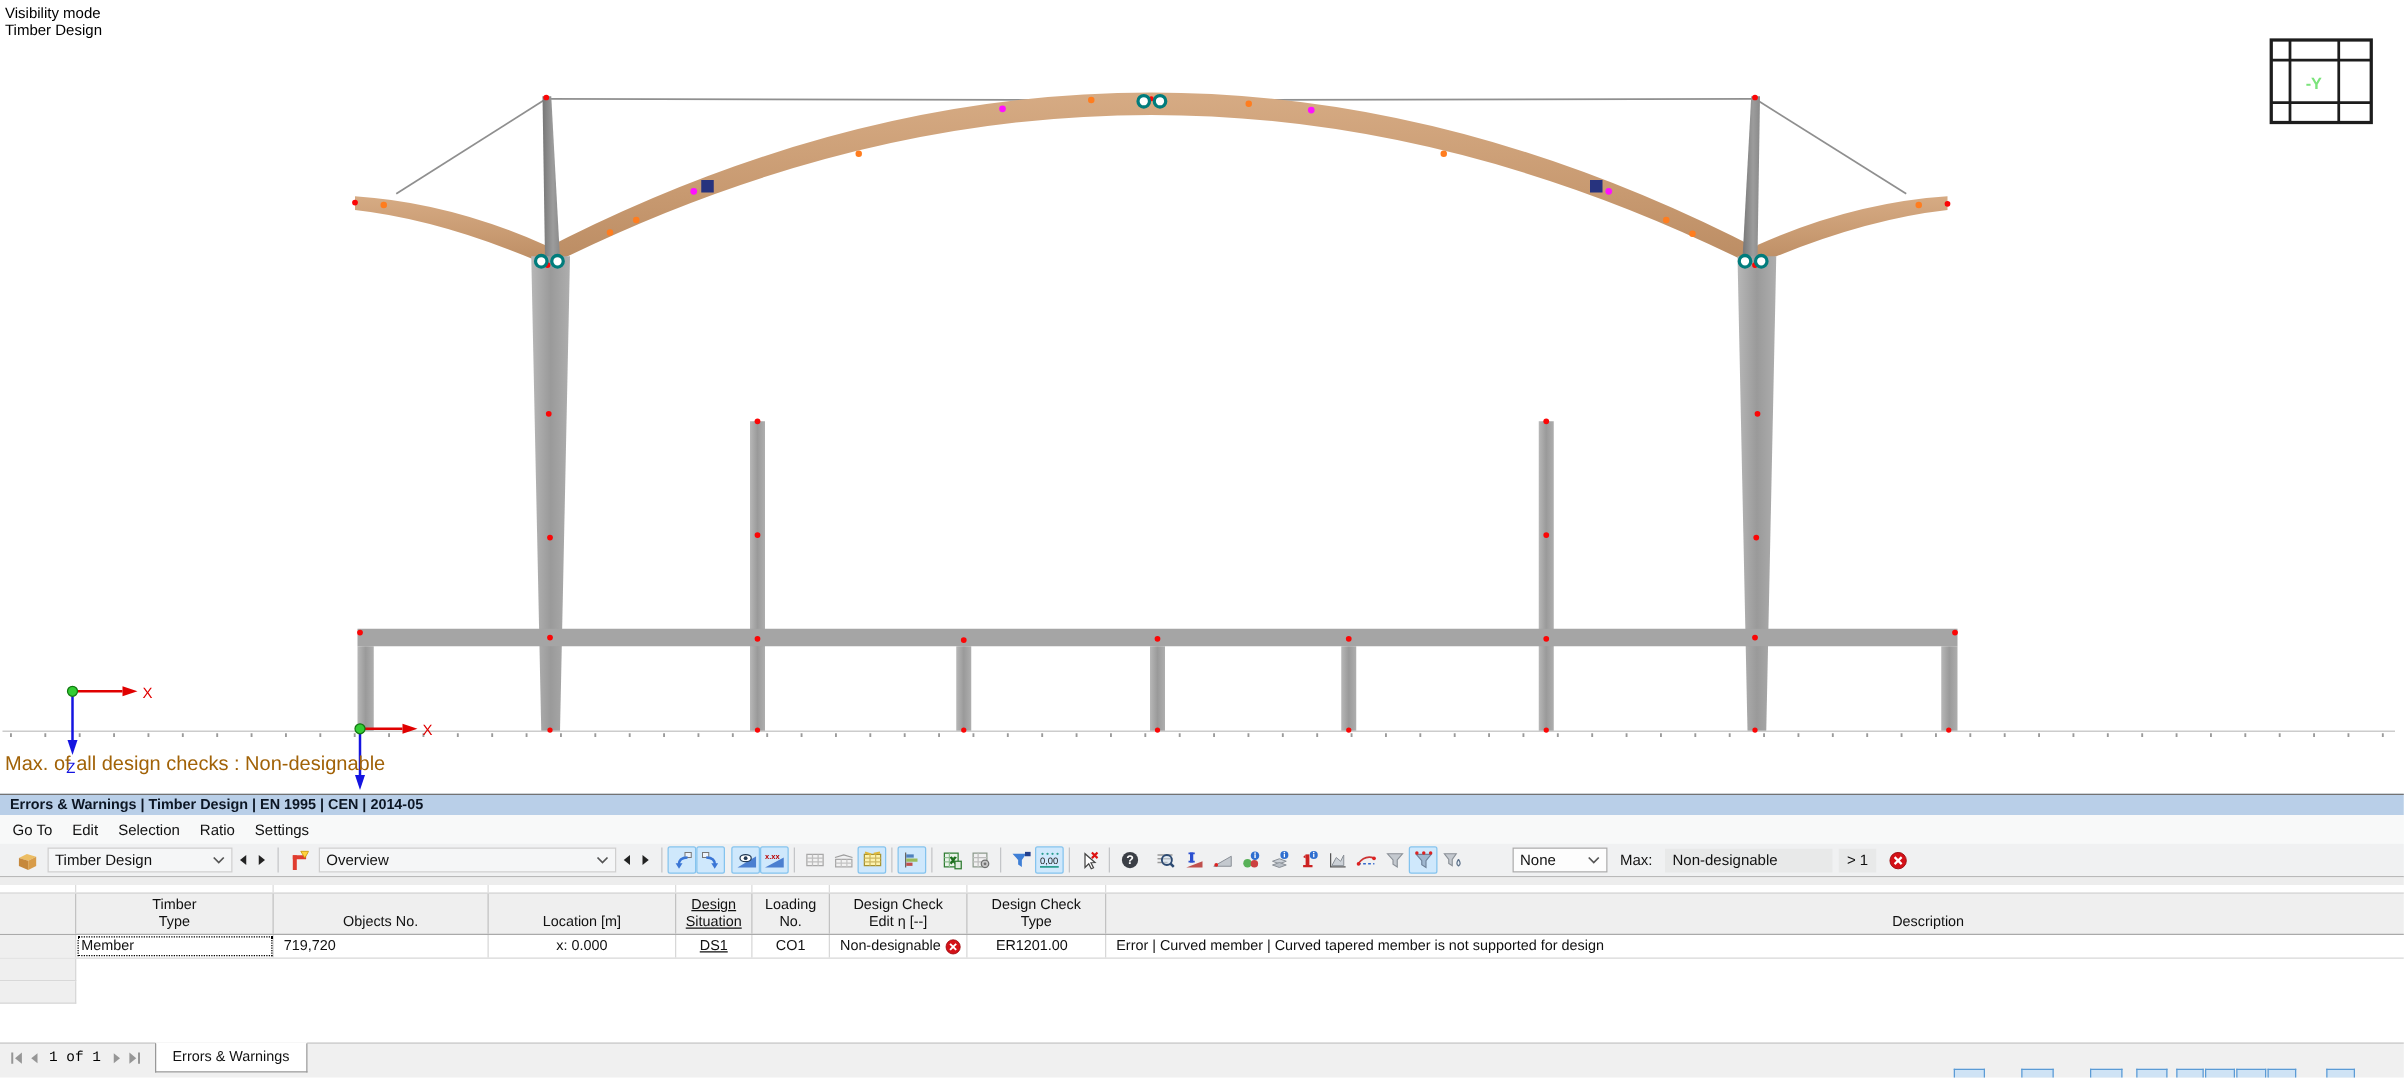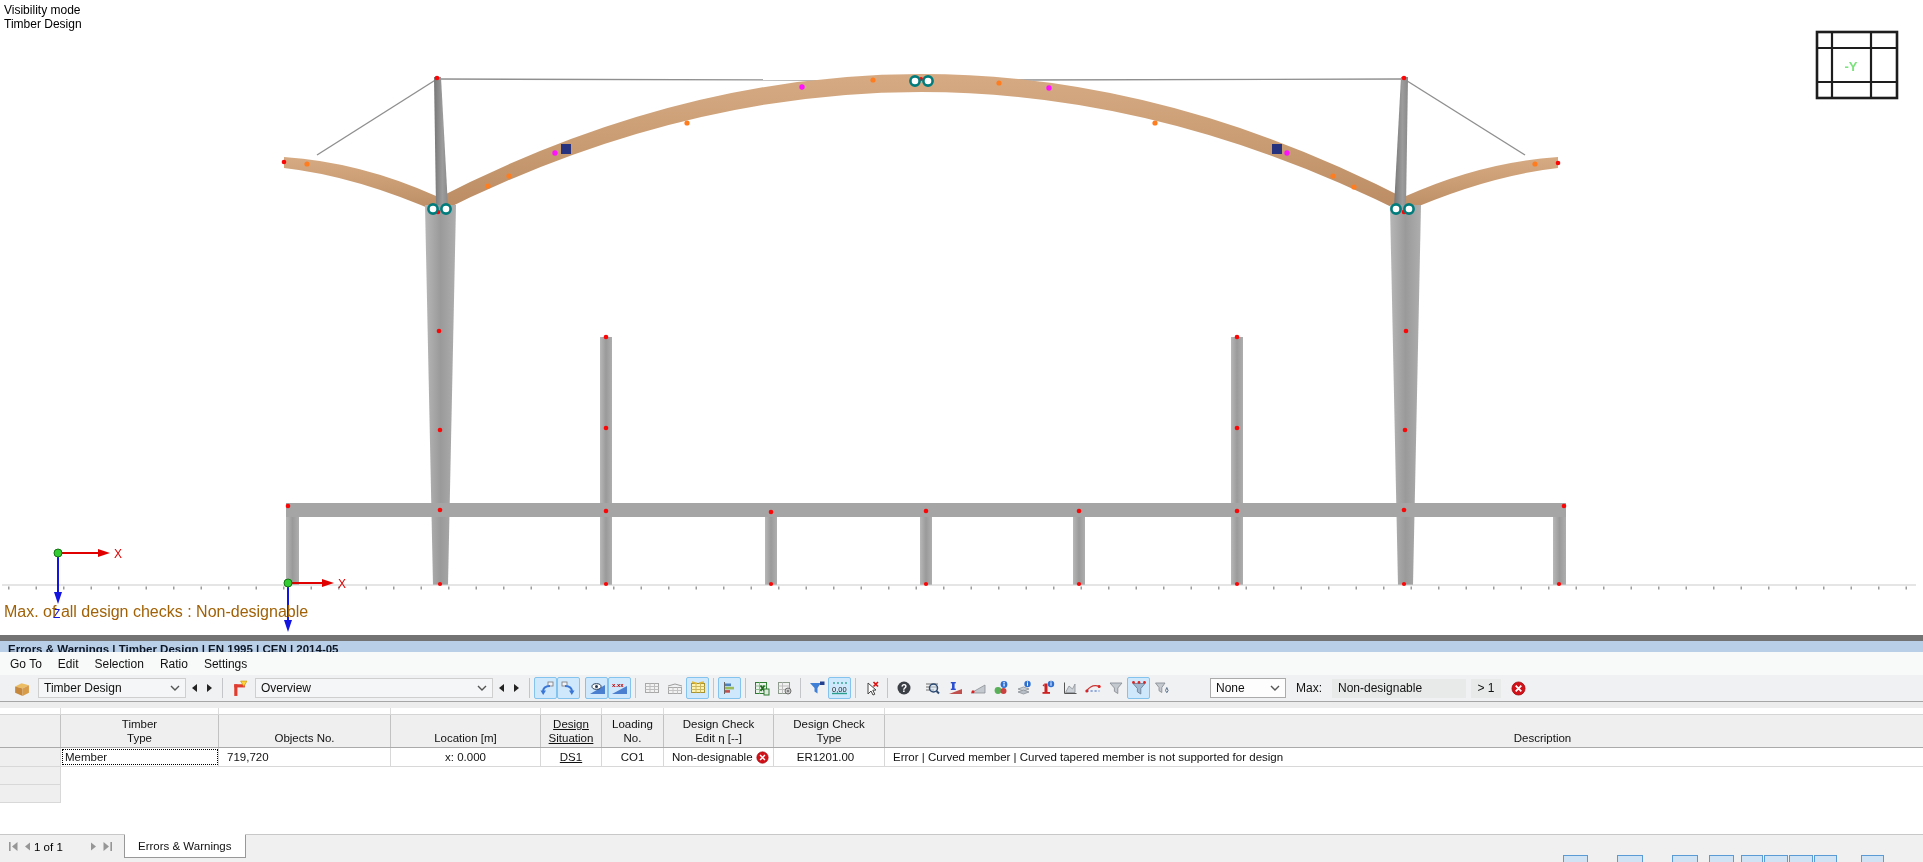--- a/index.html
+++ b/index.html
@@ -8,21 +8,21 @@
 
   
   #viewport { position:absolute; left:0; top:0; width:1923px; height:635px; background:#fff; }
   #viewport svg { position:absolute; left:0; top:0; }
   .vp-label { position:absolute; left:4px; font-size:12px; color:#000; white-space:nowrap; }
   #status-note { position:absolute; left:4px; top:603px; font-size:16px; color:#a16207; }
   #navcube { position:absolute; left:1815px; top:30px; }
 
   
   #panel-title { position:absolute; left:0; top:635px; width:1923px; height:17px;
-    background:#b9cfe8; border-top:6px solid #737373; color:#0c1624; font-weight:bold;
+    background:#b9cfe8; border-top:1px solid #737373; color:#0c1624; font-weight:bold;
     font-size:11.5px; line-height:16px; padding-left:8px; }
   #menubar { position:absolute; left:0; top:652px; width:1923px; height:23px; background:#f8f9f9;
     display:flex; align-items:center; font-size:12px; }
   .menu-item { padding:0 8px; height:100%; display:flex; align-items:center; }
   .menu-item:first-child { margin-left:2px; }
 
   #toolbar { position:absolute; left:0; top:675px; width:1923px; height:27px; background:#f0f1f2;
     border-bottom:1px solid #a6a6a6; display:flex; align-items:center; font-size:12px; }
   .tsep { width:1px; height:20px; background:#c3c5c8; margin:0 4px; flex:none; }
   .tgap { width:5px; flex:none; }
@@ -55,21 +55,21 @@
   .cell-focus { outline:1px dotted #000; outline-offset:-2px; padding-left:4px; }
   .al{ padding-left:8px; } .ac{ justify-content:center; } .ar{ justify-content:center; padding-right:7px; }
   #extra-handles { width:61px; }
   #extra-handles div { height:18px; background:#efefef; border-bottom:1px solid #d8d8d8; border-right:1px solid #d8d8d8; }
 
   
   #tabbar { position:absolute; left:0; top:834px; width:1923px; height:28px; background:#f0f0f0;
     border-top:1px solid #c8c8c8; display:flex; align-items:flex-start; }
   .pgbtn { width:14px; height:23px; display:flex; align-items:center; justify-content:center; }
   #pager { display:flex; align-items:center; height:23px; padding-left:6px; }
-  #page-label { width:52px; text-align:left; font-size:11.5px; color:#000; }
+  #page-label { width:52px; text-align:center; font-size:11.5px; color:#000;font-family:Liberation Mono, monospace; }
   #active-tab { margin-left:10px; margin-top:-1px; height:24px; background:#fff;
     border:1px solid #989898; border-top:1px solid #fff; display:flex; align-items:center;
     padding:0 13px; font-size:11.5px; }
   .bluefrag { position:absolute; bottom:0; height:7px; background:#cfe3f5; border:1px solid #5b9bd5; border-bottom:none; }
 </style>
 </head>
 <body>
 
 <div id="viewport">
   <svg width="1923" height="635" viewBox="0 0 1923 635">

